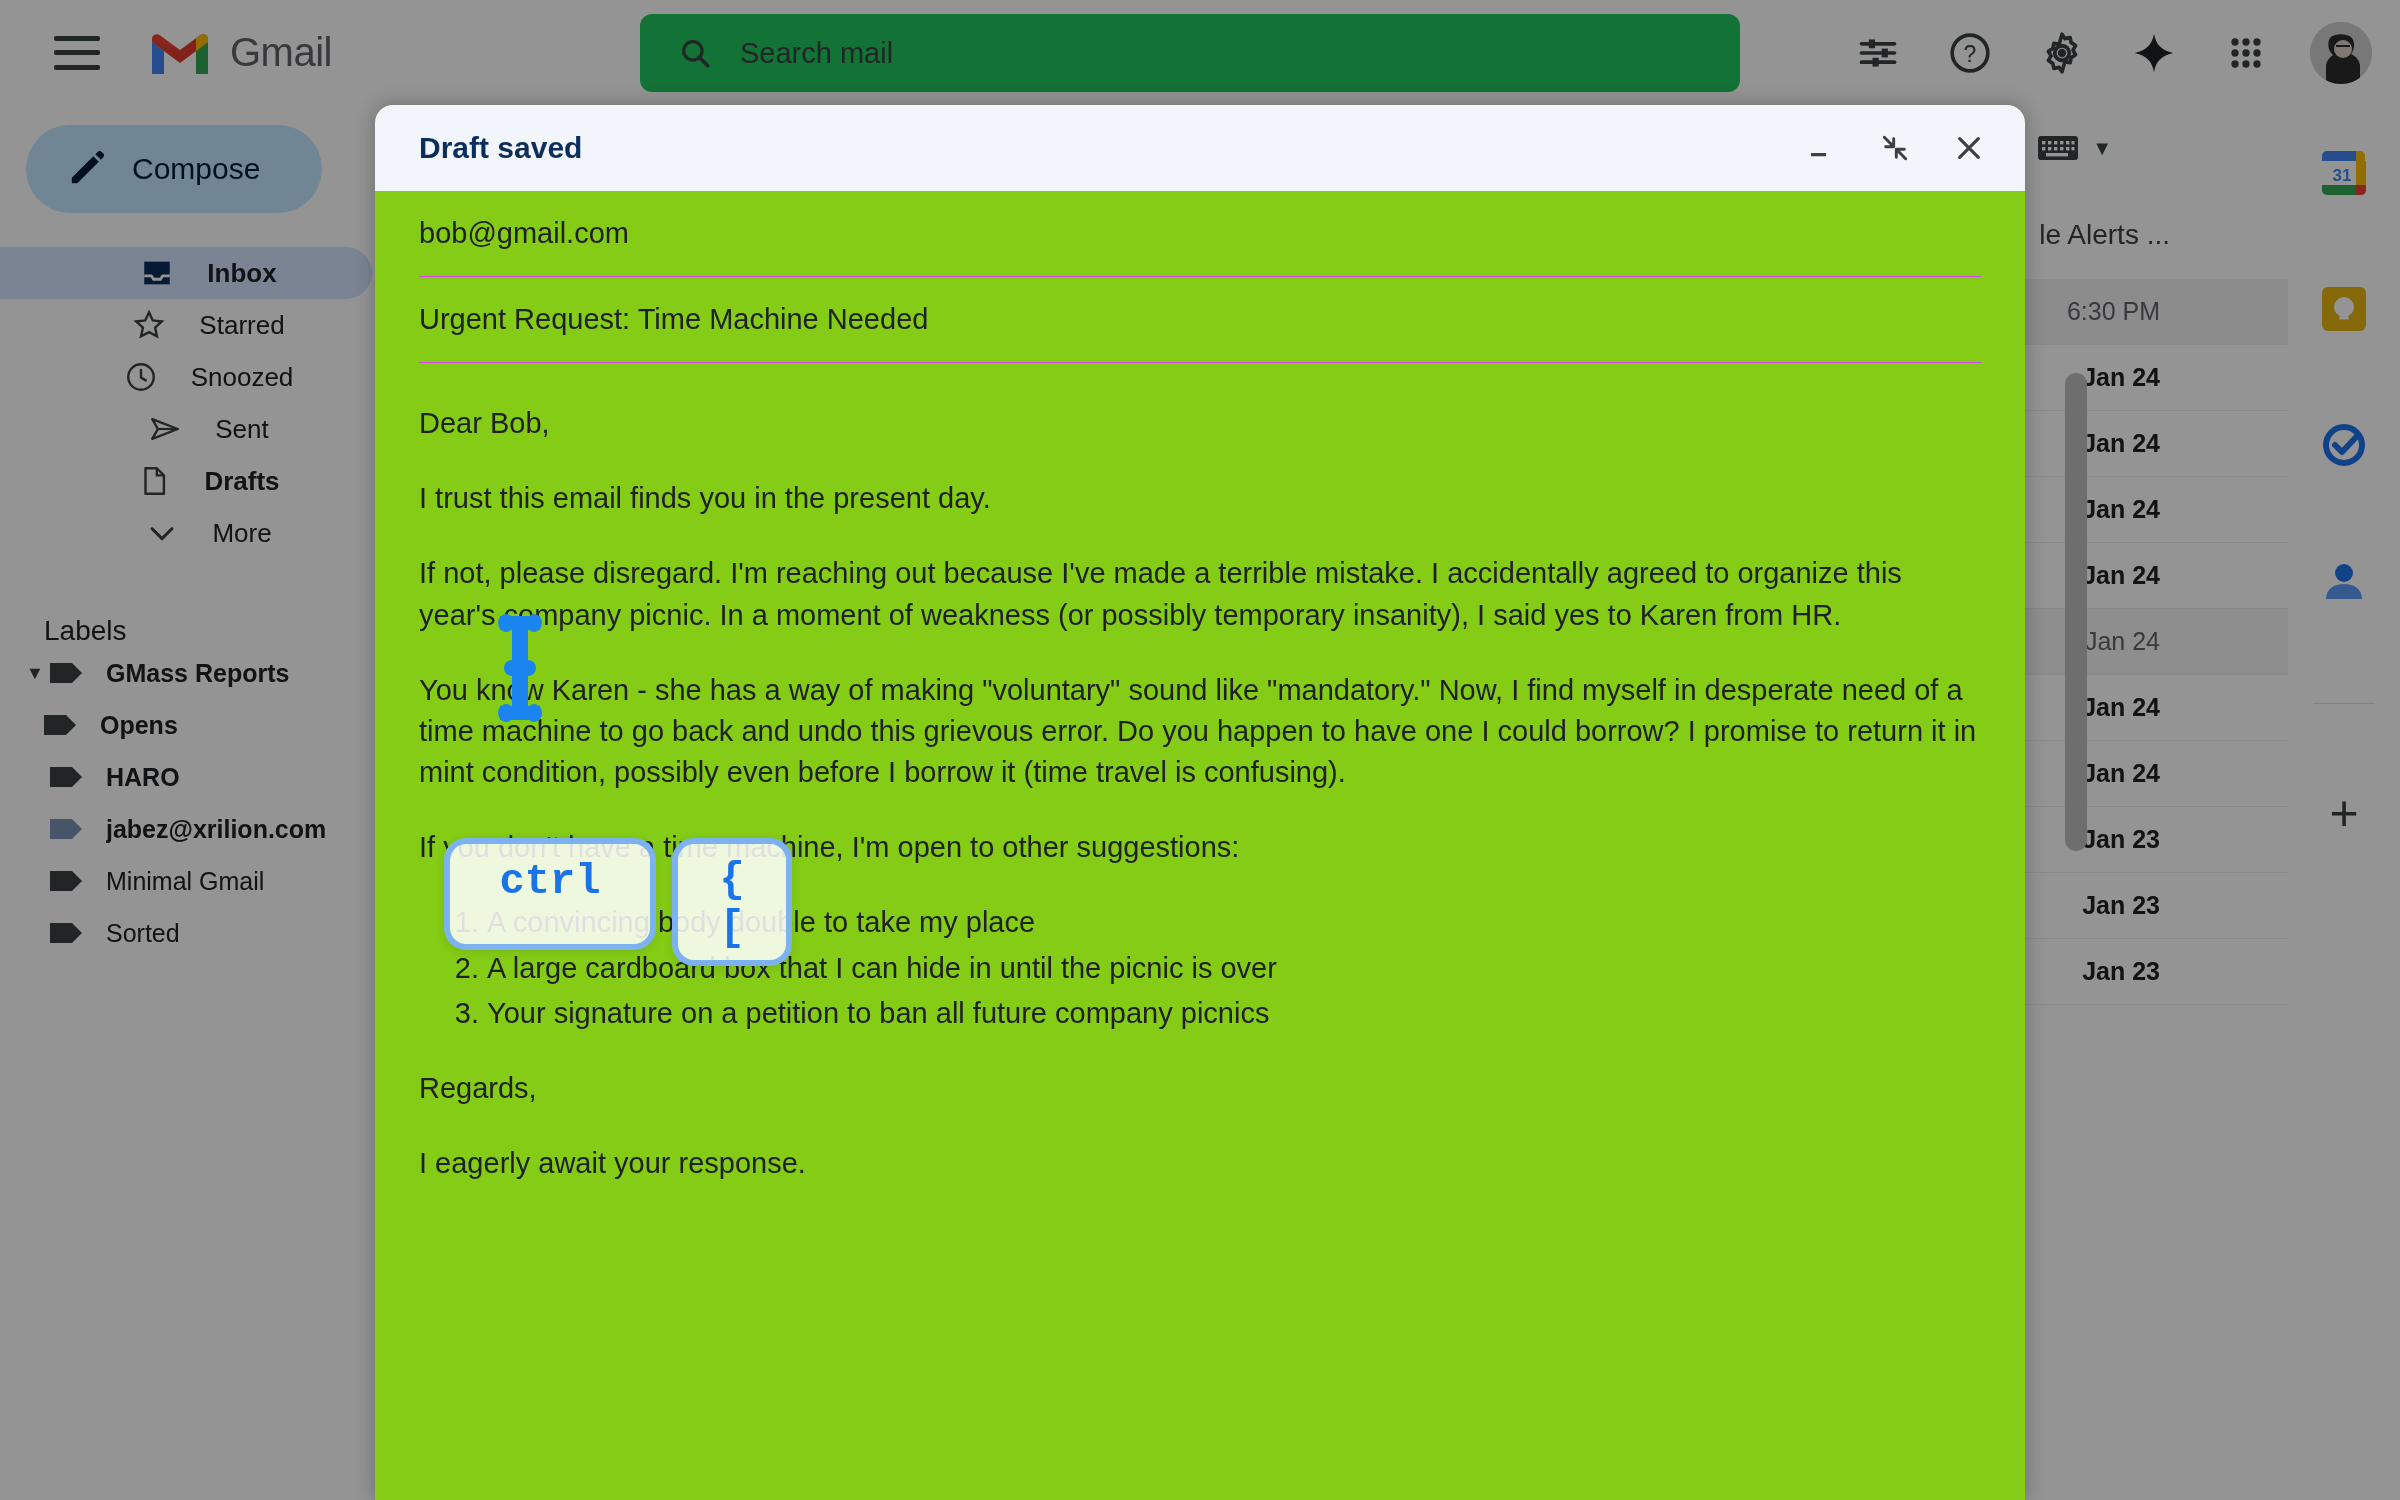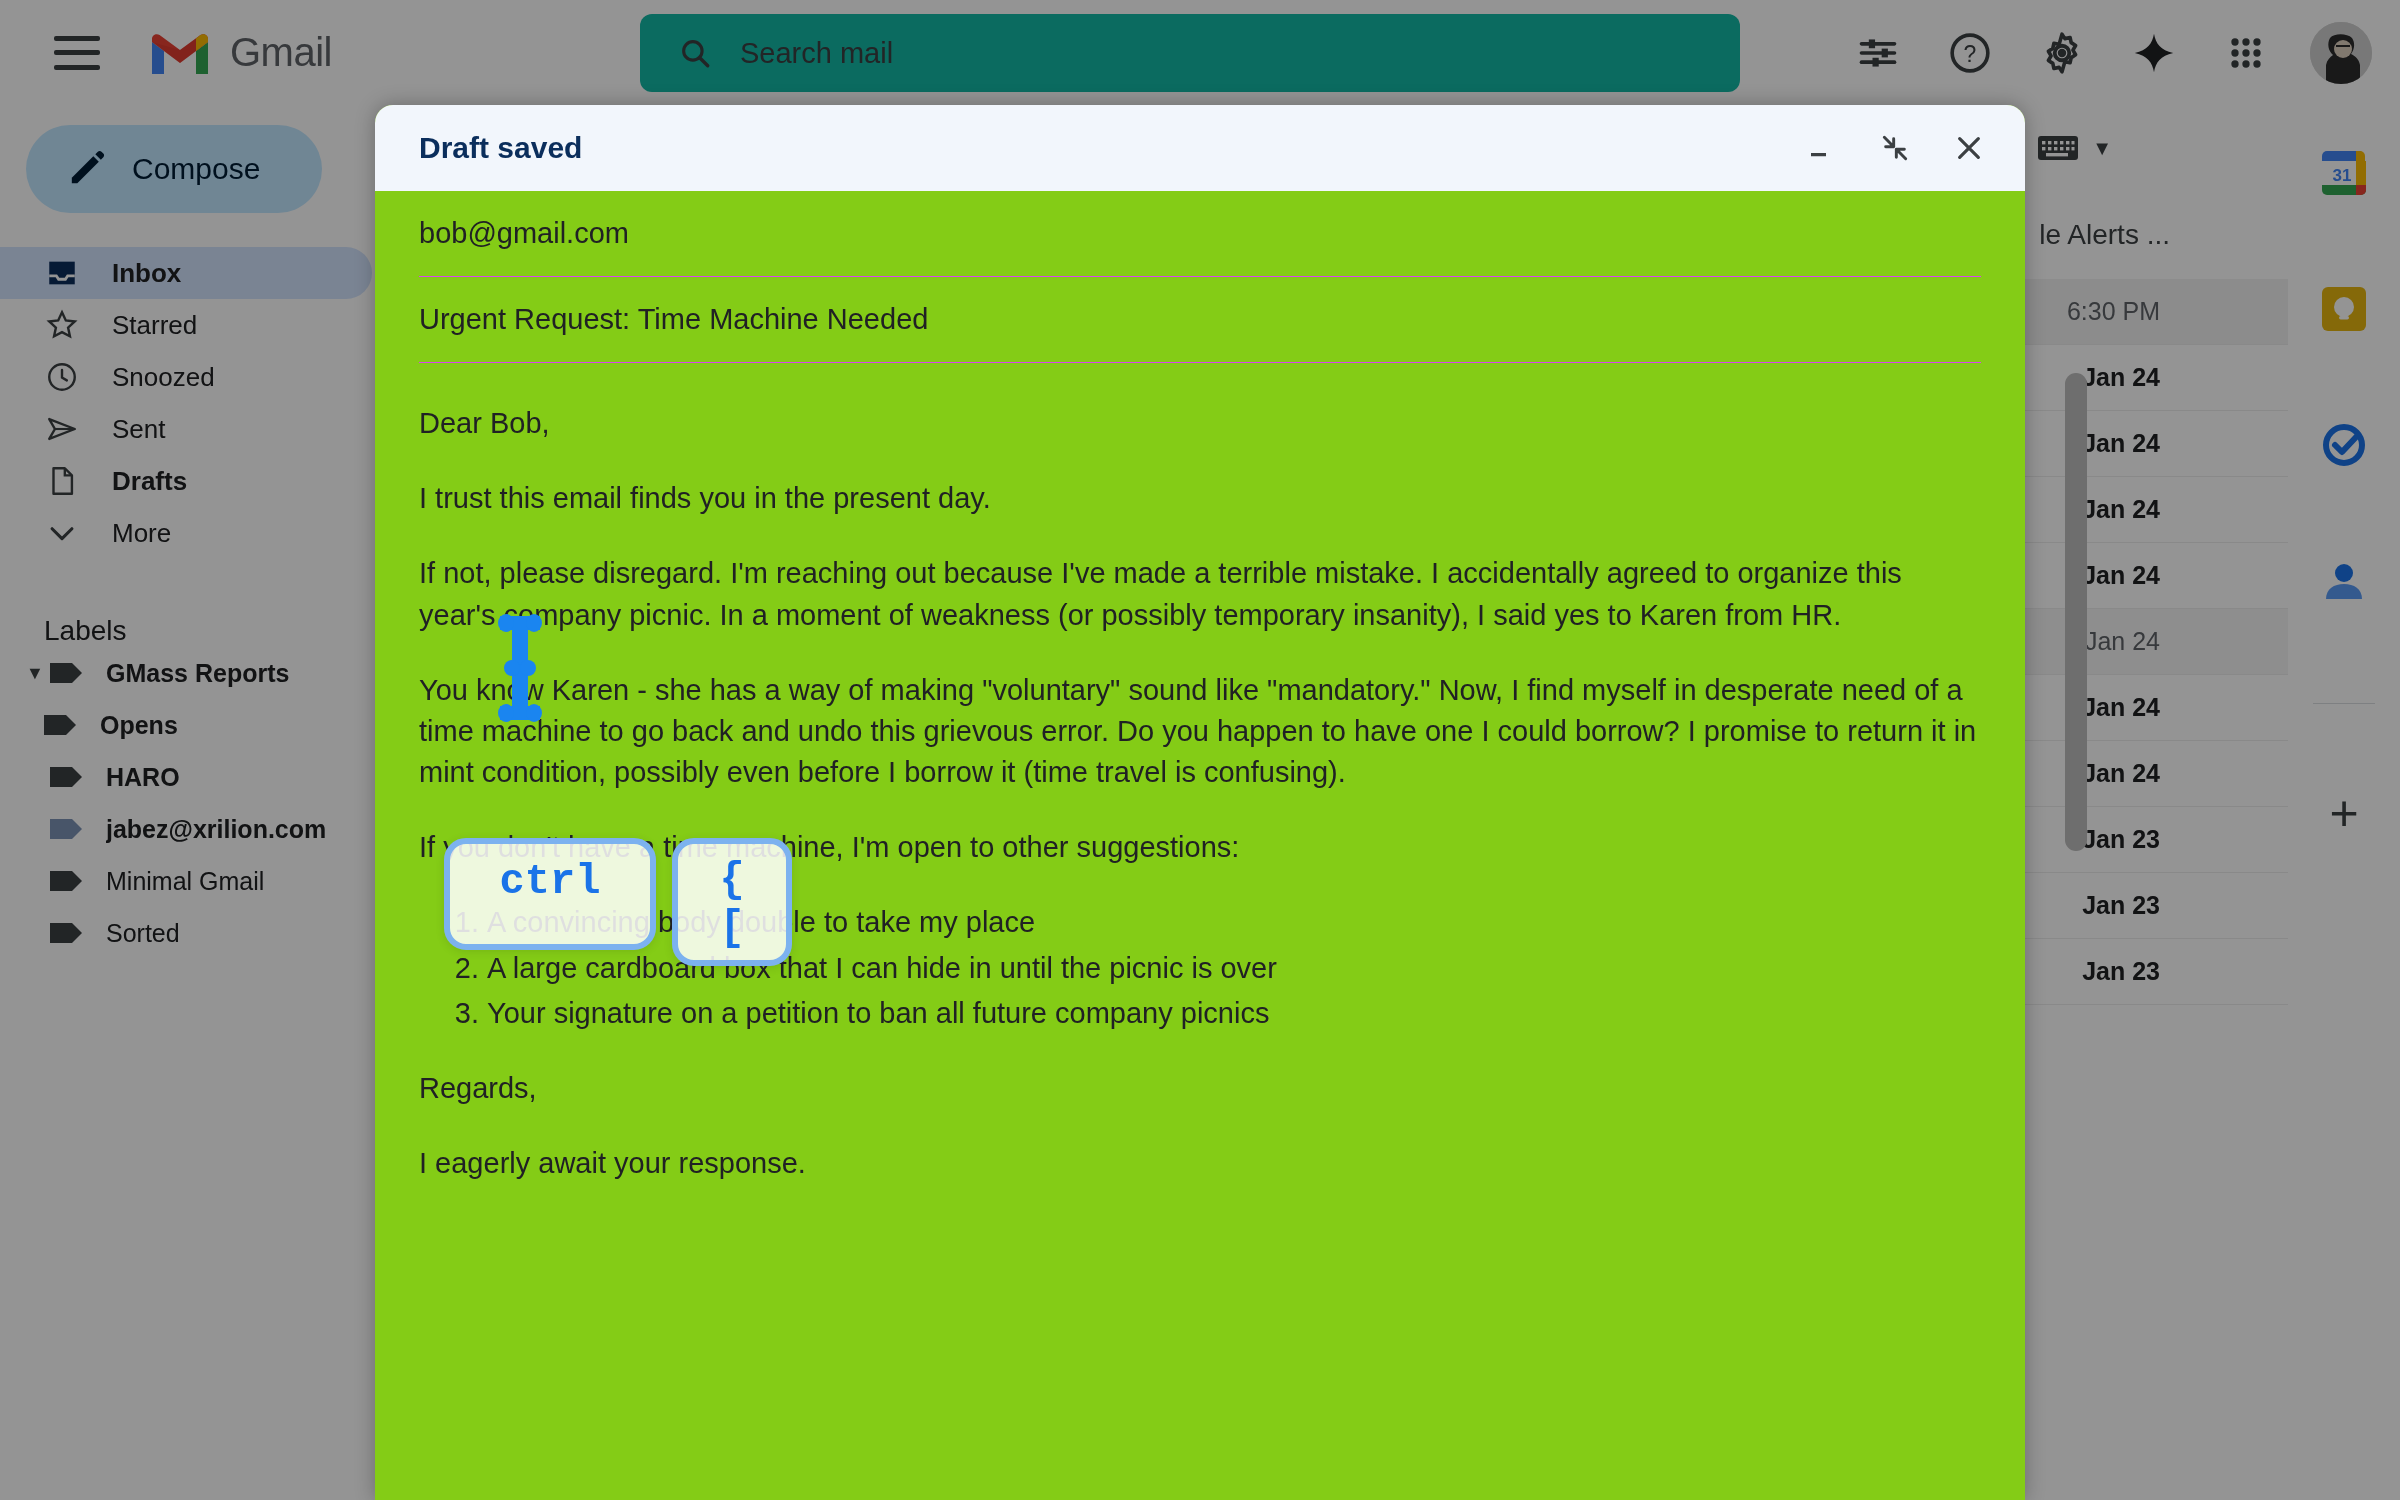--- a/index.html
+++ b/index.html
@@ -51,21 +51,21 @@
   .gm-logo { width: 64px; height: 50px; }
   .gm-text {
     font-size: 40px; color: #5f6368;
     margin-left: 18px; letter-spacing: -0.5px;
     font-family: "Liberation Sans", sans-serif;
   }
 
   .searchbar {
     position: absolute; left: 640px; top: 14px;
     width: 1100px; height: 78px;
-    background: #14b8a6; border-radius: 12px;
+    background: #22c55e; border-radius: 12px;
     display: flex; align-items: center;
   }
   .search-icon { margin-left: 38px; width: 34px; height: 34px; }
   .search-placeholder {
     font-size: 29px; color: #3c4043; margin-left: 28px;
   }
 
   .top-icons {
     position: absolute; right: 28px; top: 14px;
     height: 78px; display: flex; align-items: center; gap: 36px;
@@ -103,21 +103,21 @@
     margin-left: 26px;
   }
 
   .nav-list { margin-top: 34px; }
   .nav-item {
     height: 52px; display: flex; align-items: center;
     padding-left: 44px;
     border-radius: 0 26px 26px 0;
     margin-right: 28px;
     cursor: pointer;
-    font-size: 26px; color: #202124;
+    font-size: 26px; color: #202124; justify-content: center;
   }
   .nav-item.active { background: #d3e3fd; font-weight: bold; }
   .nav-item .nav-ico {
     width: 36px; height: 36px; flex: 0 0 36px;
     display: flex; align-items: center; justify-content: center;
     margin-right: 32px;
   }
   .nav-item.bold { font-weight: bold; }
 
   .labels-head {

